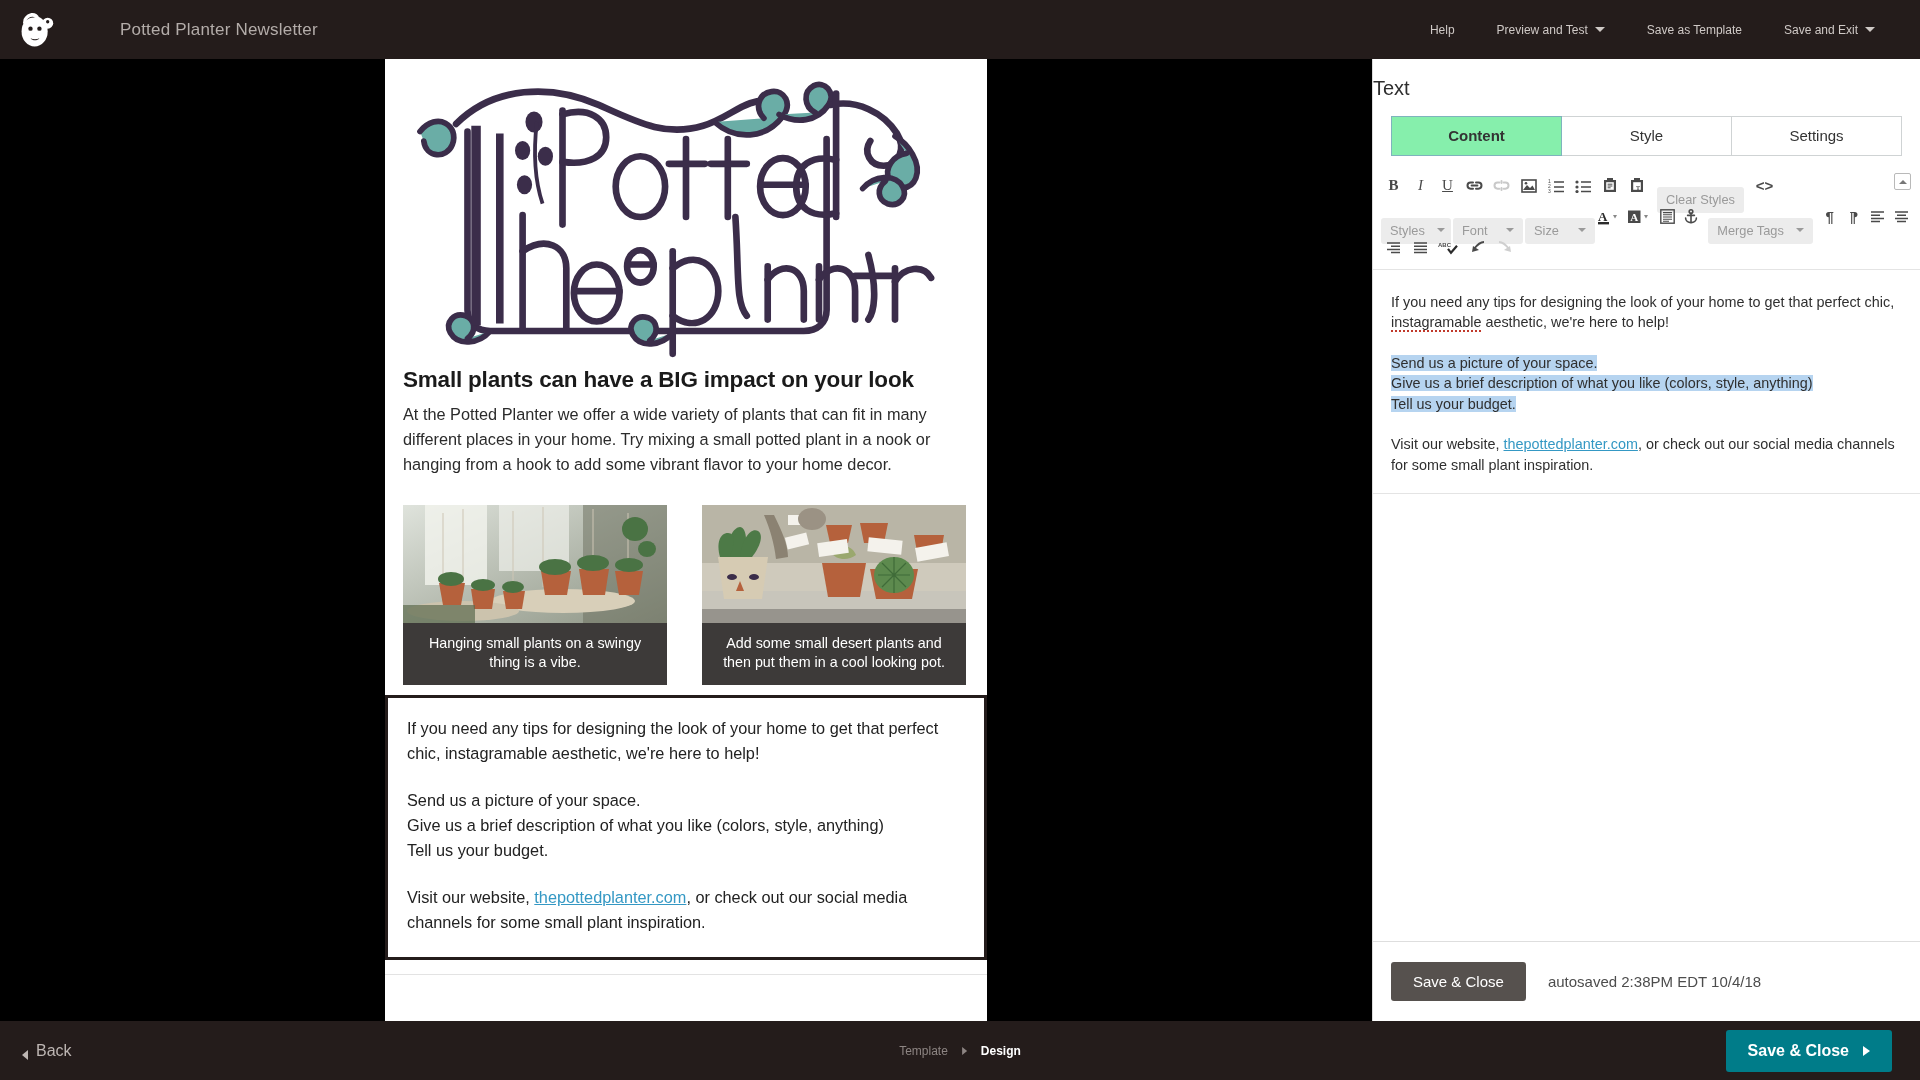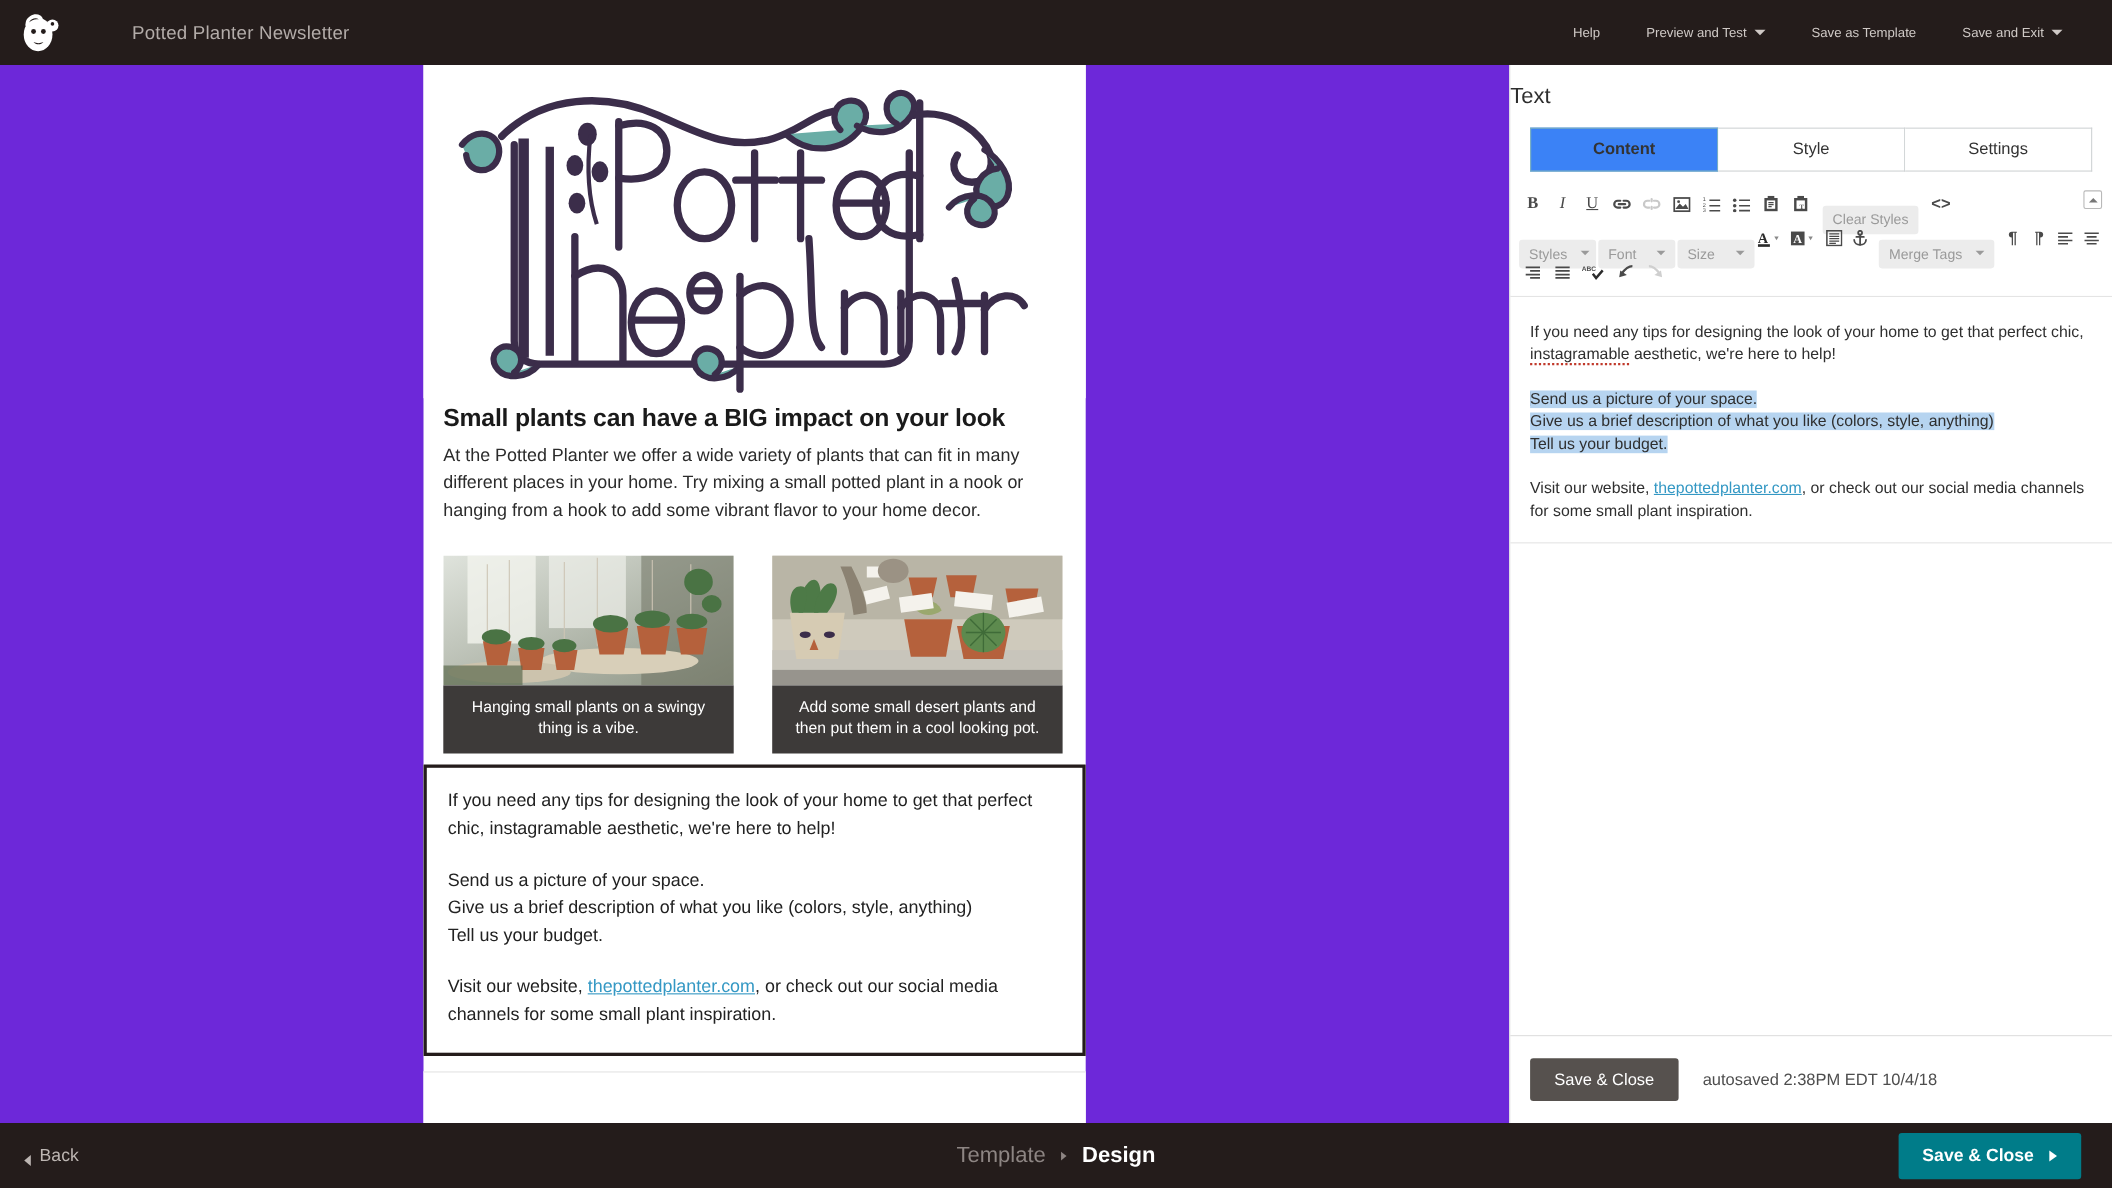--- a/index.html
+++ b/index.html
@@ -35,21 +35,21 @@
     border-left: 5px solid transparent;
     border-right: 5px solid transparent;
     border-top: 5px solid #cfc9c6;
     display:inline-block;
   }
 
   
   .canvas-area {
     position: absolute; top: 59px; left: 0;
     width: 1488px; height: 962px;
-    background: #6d28d9;
+    background: #000000;
     overflow: hidden;
   }
   .email-wrap {
     position: absolute; left: 385px; top: 0;
     width: 602px; background: #ffffff;
   }
   .logo-block { background:#fff; padding: 6px 16px 2px; }
   .logo-svg { width: 100%; display:block; }
 
   .email-body { padding: 0 18px 0; }
@@ -99,21 +99,21 @@
   .rp-tabs { display:flex; margin: 0 18px; }
   .rp-tab {
     flex: 1; text-align:center;
     font-size: 15px; color:#333;
     padding: 10px 0 11px;
     border: 1px solid #cfd3d4;
     background:#fff; cursor:pointer;
   }
   .rp-tab + .rp-tab { border-left: none; }
   .rp-tab.active {
-    background: #3b82f6; border-color:#7fb3bd;
+    background: #86efac; border-color:#7fb3bd;
     font-weight: 600;
   }
 
   
   .rte-toolbar {
     margin-top: 14px; padding: 0 8px 6px 8px;
     border-bottom: 1px solid #e4e4e4;
     position: relative;
   }
   .tb-row { display:flex; align-items:center; height: 31px; gap: 2px; }
@@ -192,21 +192,21 @@
     display:flex; align-items:flex-end; gap:8px;
     margin-left: 22px; color:#bdb6b3; font-size:16px; cursor:pointer;
   }
   .chev-l {
     width:0;height:0;border-top:5px solid transparent;
     border-bottom:5px solid transparent;border-right:6px solid #bdb6b3;
   }
   .breadcrumb {
     position:absolute; left:50%; transform: translateX(-50%);
     display:flex; align-items:center; gap: 14px;
-    font-size: 20px;
+    font-size: 12px;
   }
   .bc-inactive { color:#8d8583; cursor:pointer; }
   .bc-active { color:#fff; font-weight:bold; }
   .chev-r-sm {
     width:0;height:0;border-top:4px solid transparent;
     border-bottom:4px solid transparent;border-left:5px solid #8d8583;
   }
   .btn-teal {
     margin-left:auto; margin-right: 28px;
     background:#007c89; color:#fff;

